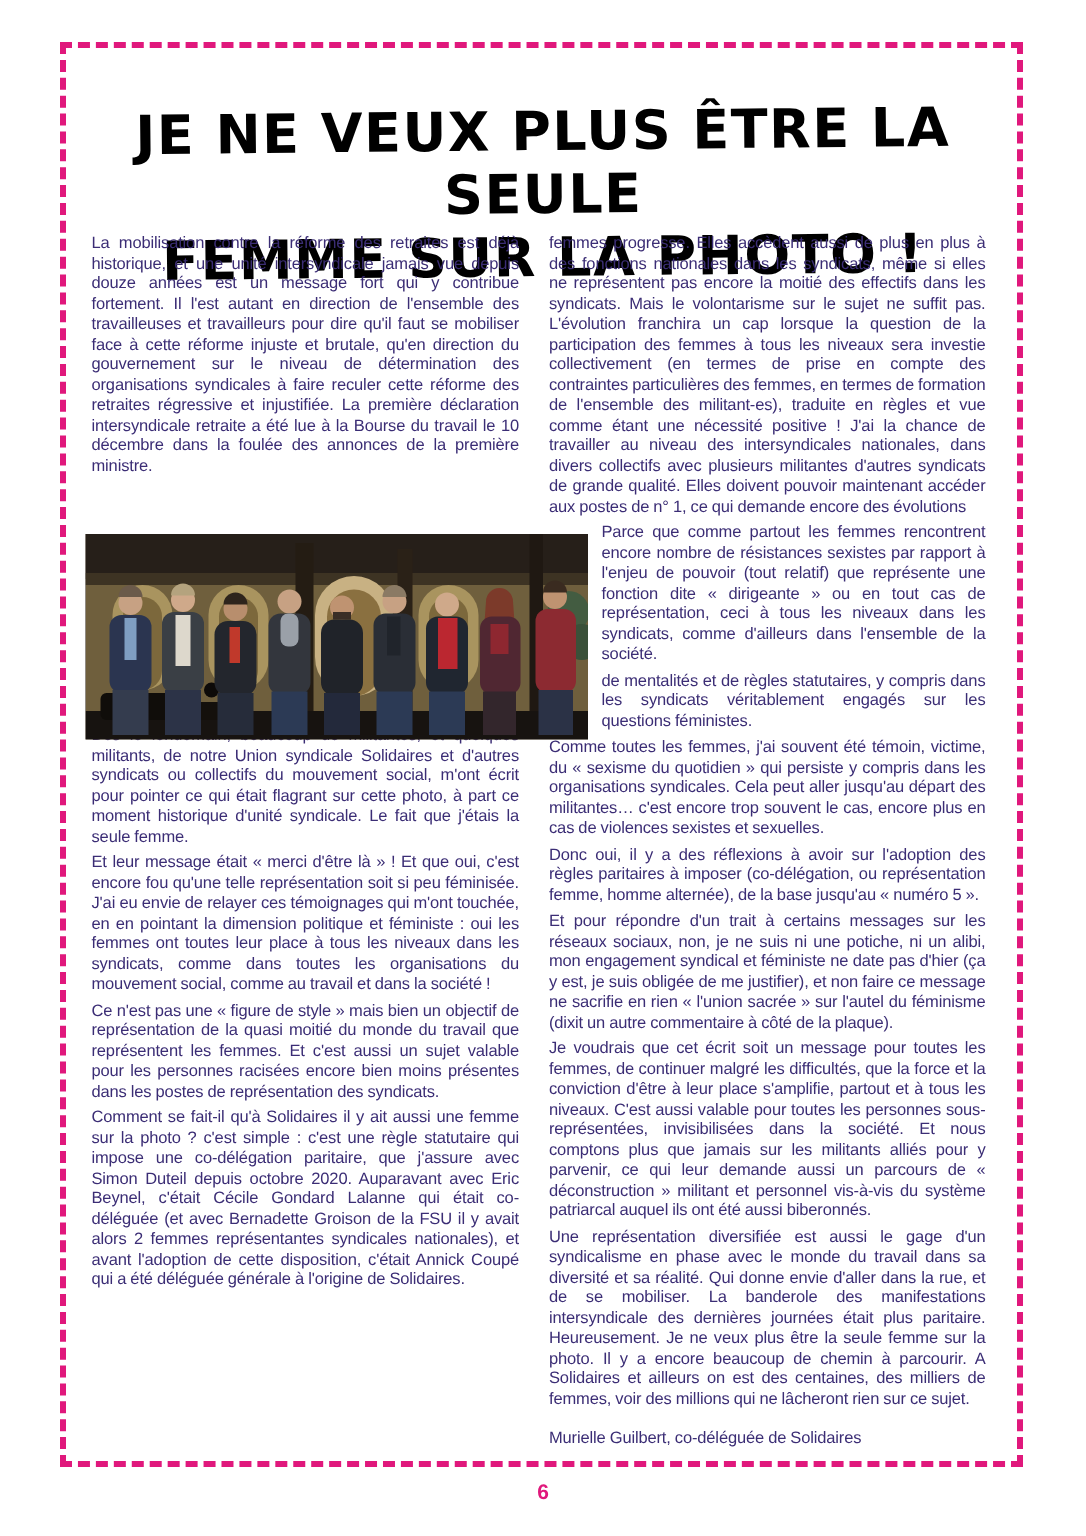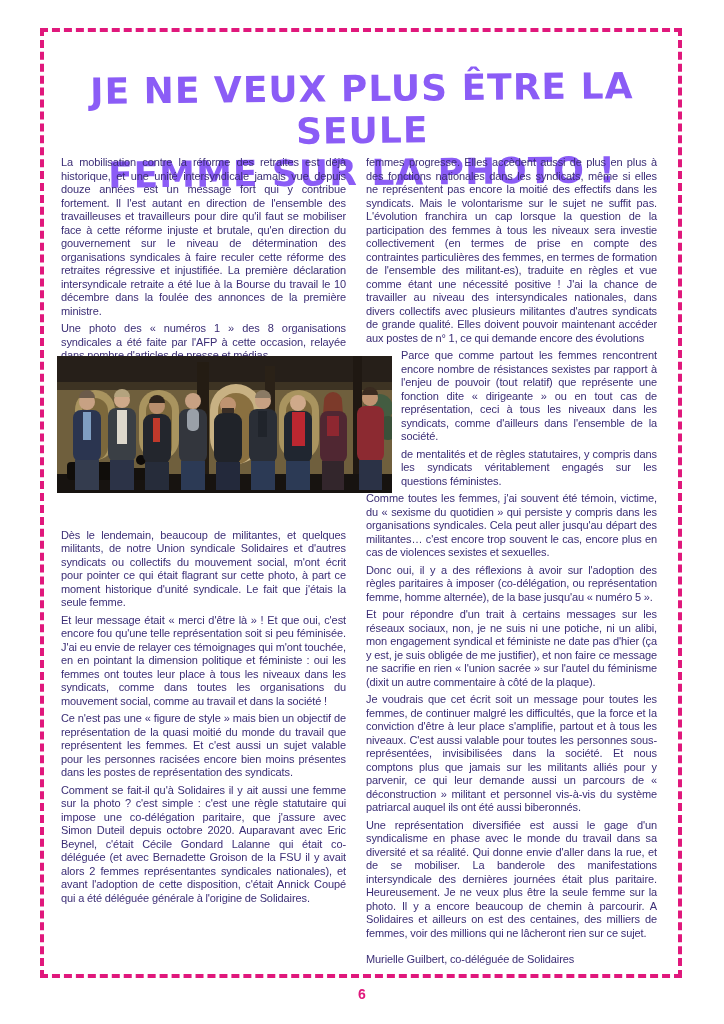--- a/index.html
+++ b/index.html
@@ -6,21 +6,21 @@
   body{
     width:724px;height:1024px;position:relative;background:#ffffff;
     font-family:"Liberation Sans", sans-serif;overflow:hidden;
   }
   .frame{
     position:absolute;left:40px;top:28px;width:642px;height:950px;
     border:4px dashed #e0187c;box-sizing:border-box;pointer-events:none;
   }
   .title{
     position:absolute;left:44px;top:44px;width:636px;text-align:center;
-    color:#8b5cf6;font-family:"DejaVu Sans","Liberation Sans",sans-serif;
+    color:#000000;font-family:"DejaVu Sans","Liberation Sans",sans-serif;
     font-weight:800;font-size:36px;line-height:42px;letter-spacing:1px;
   }
   .title .t-line{display:block;transform:rotate(-0.6deg);}
   .col{position:absolute;top:152px;color:#3b2d75;}
   .col-left{left:57px;width:293px;}
   .col-right{left:362px;width:299px;}
   .col p{
     margin:4px;font-size:11px;line-height:13.5px;text-align:justify;
     letter-spacing:-0.1px;word-spacing:-0.2px;
   }
@@ -42,21 +42,20 @@
 
 <div class="frame"></div>
 
 <h1 class="title">
   <span class="t-line">JE NE VEUX PLUS ÊTRE LA SEULE</span>
   <span class="t-line">FEMME SUR LA PHOTO !</span>
 </h1>
 
 <div class="col col-left">
   <p>La mobilisation contre la réforme des retraites est déjà historique, et une unité intersyndicale jamais vue depuis douze années est un message fort qui y contribue fortement. Il l'est autant en direction de l'ensemble des travailleuses et travailleurs pour dire qu'il faut se mobiliser face à cette réforme injuste et brutale, qu'en direction du gouvernement sur le niveau de détermination des organisations syndicales à faire reculer cette réforme des retraites régressive et injustifiée. La première déclaration intersyndicale retraite a été lue à la Bourse du travail le 10 décembre dans la foulée des annonces de la première ministre.</p>
-  <p>Une photo des « numéros 1 » des 8 organisations syndicales a été faite par l'AFP à cette occasion, relayée dans nombre d'articles de presse et médias.</p>
   <div class="photo-gap"></div>
   <p>Dès le lendemain, beaucoup de militantes, et quelques militants, de notre Union syndicale Solidaires et d'autres syndicats ou collectifs du mouvement social, m'ont écrit pour pointer ce qui était flagrant sur cette photo, à part ce moment historique d'unité syndicale. Le fait que j'étais la seule femme.</p>
   <p>Et leur message était « merci d'être là » ! Et que oui, c'est encore fou qu'une telle représentation soit si peu féminisée. J'ai eu envie de relayer ces témoignages qui m'ont touchée, en en pointant la dimension politique et féministe : oui les femmes ont toutes leur place à tous les niveaux dans les syndicats, comme dans toutes les organisations du mouvement social, comme au travail et dans la société !</p>
   <p>Ce n'est pas une « figure de style » mais bien un objectif de représentation de la quasi moitié du monde du travail que représentent les femmes. Et c'est aussi un sujet valable pour les personnes racisées encore bien moins présentes dans les postes de représentation des syndicats.</p>
   <p>Comment se fait-il qu'à Solidaires il y ait aussi une femme sur la photo ? c'est simple : c'est une règle statutaire qui impose une co-délégation paritaire, que j'assure avec Simon Duteil depuis octobre 2020. Auparavant avec Eric Beynel, c'était Cécile Gondard Lalanne qui était co-déléguée (et avec Bernadette Groison de la FSU il y avait alors 2 femmes représentantes syndicales nationales), et avant l'adoption de cette disposition, c'était Annick Coupé qui a été déléguée générale à l'origine de Solidaires.</p>
 </div>
 
 <div class="col col-right">
   <p>femmes progresse. Elles accèdent aussi de plus en plus à des fonctions nationales dans les syndicats, même si elles ne représentent pas encore la moitié des effectifs dans les syndicats. Mais le volontarisme sur le sujet ne suffit pas. L'évolution franchira un cap lorsque la question de la participation des femmes à tous les niveaux sera investie collectivement (en termes de prise en compte des contraintes particulières des femmes, en termes de formation de l'ensemble des militant-es), traduite en règles et vue comme étant une nécessité positive ! J'ai la chance de travailler au niveau des intersyndicales nationales, dans divers collectifs avec plusieurs militantes d'autres syndicats de grande qualité. Elles doivent pouvoir maintenant accéder aux postes de n° 1, ce qui demande encore des évolutions</p>
   <div class="indent">

